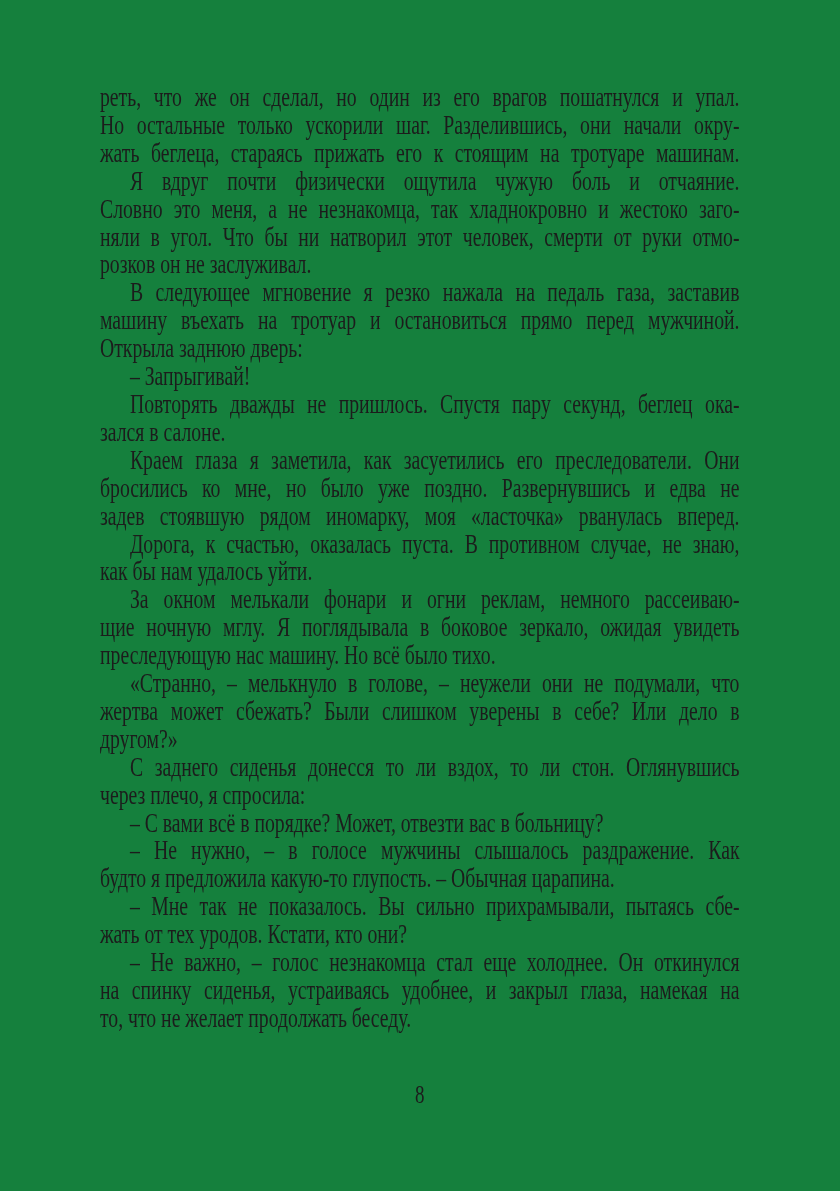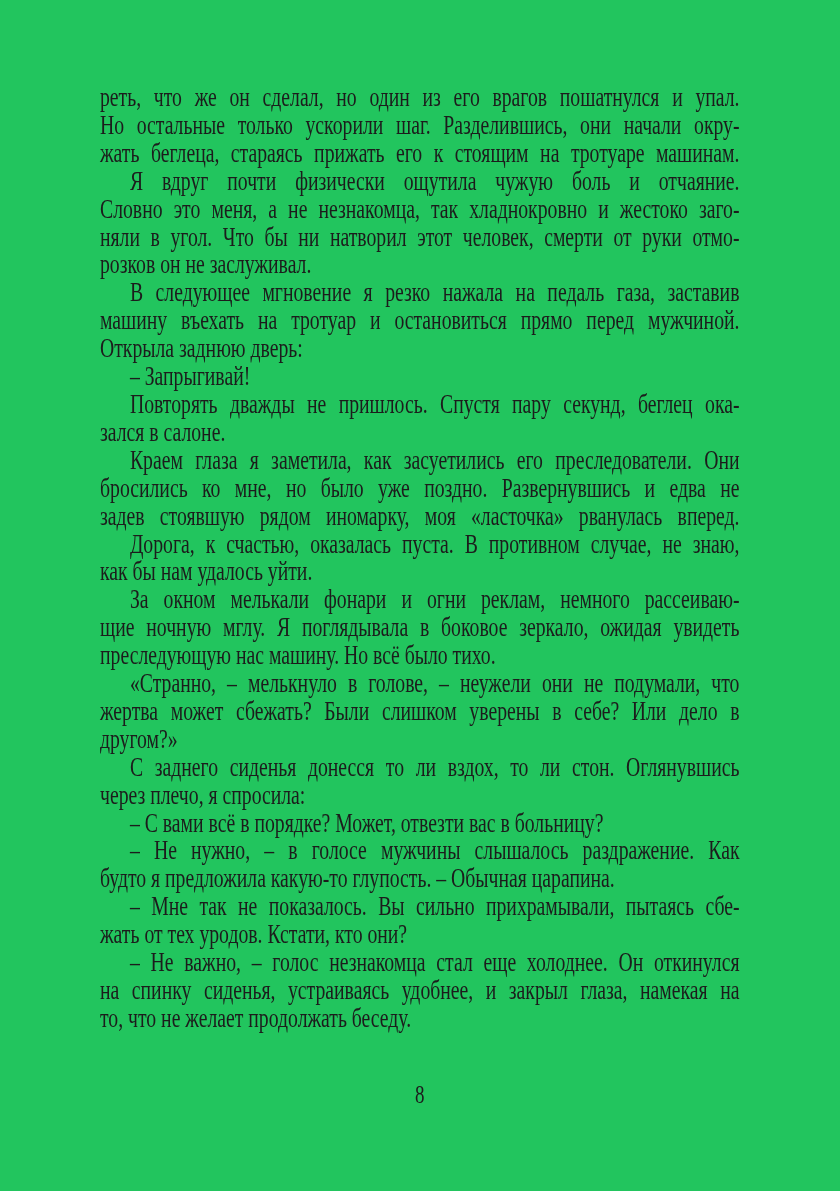--- a/index.html
+++ b/index.html
@@ -11,21 +11,21 @@
     width: 840px;
     height: 1191px;
     position: relative;
     overflow: hidden;
     font-family: "Liberation Serif", "DejaVu Serif", serif;
     color: #1c1c1c;
   }
   .page {
     position: absolute;
     inset: 0;
-    background: #22c55e;
+    background: #15803d;
   }
   
   .text-col {
     position: absolute;
     left: 100px;
     top: 84px;
     width: 876px;
     transform: scaleX(0.73);
     transform-origin: 0 0;
     font-size: 27px;

